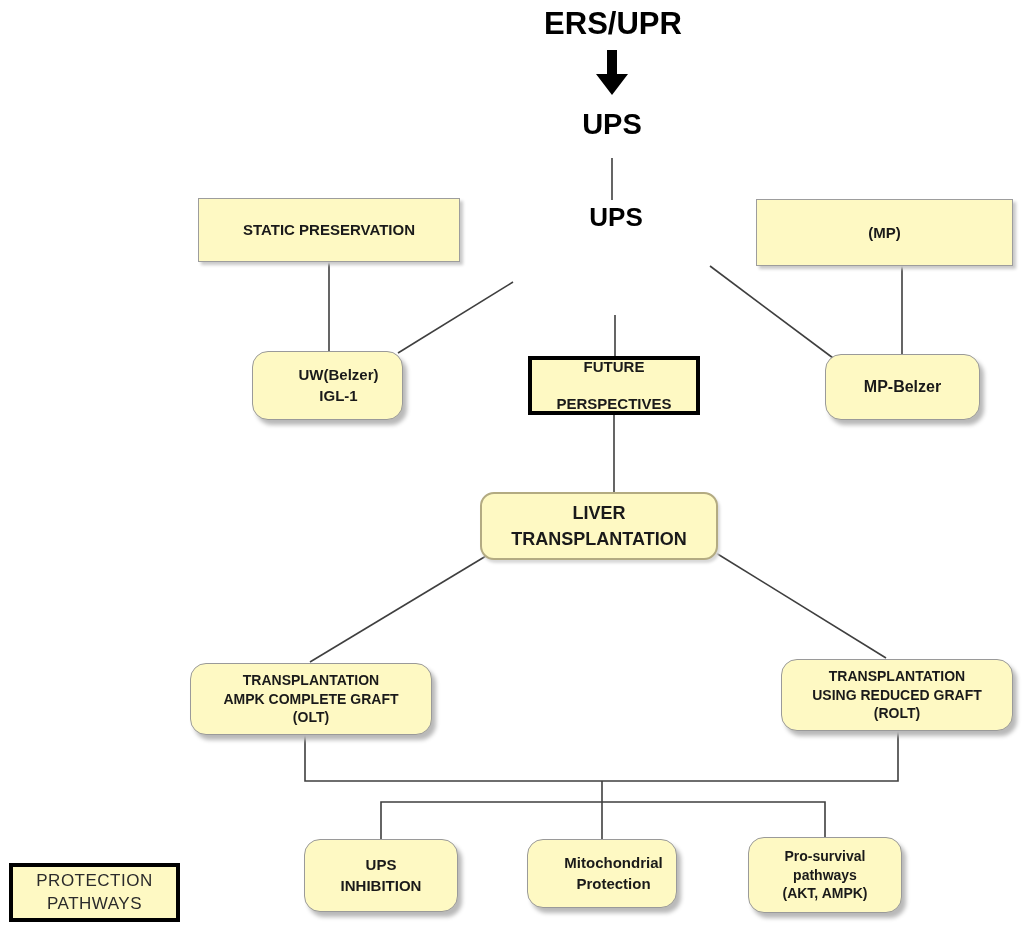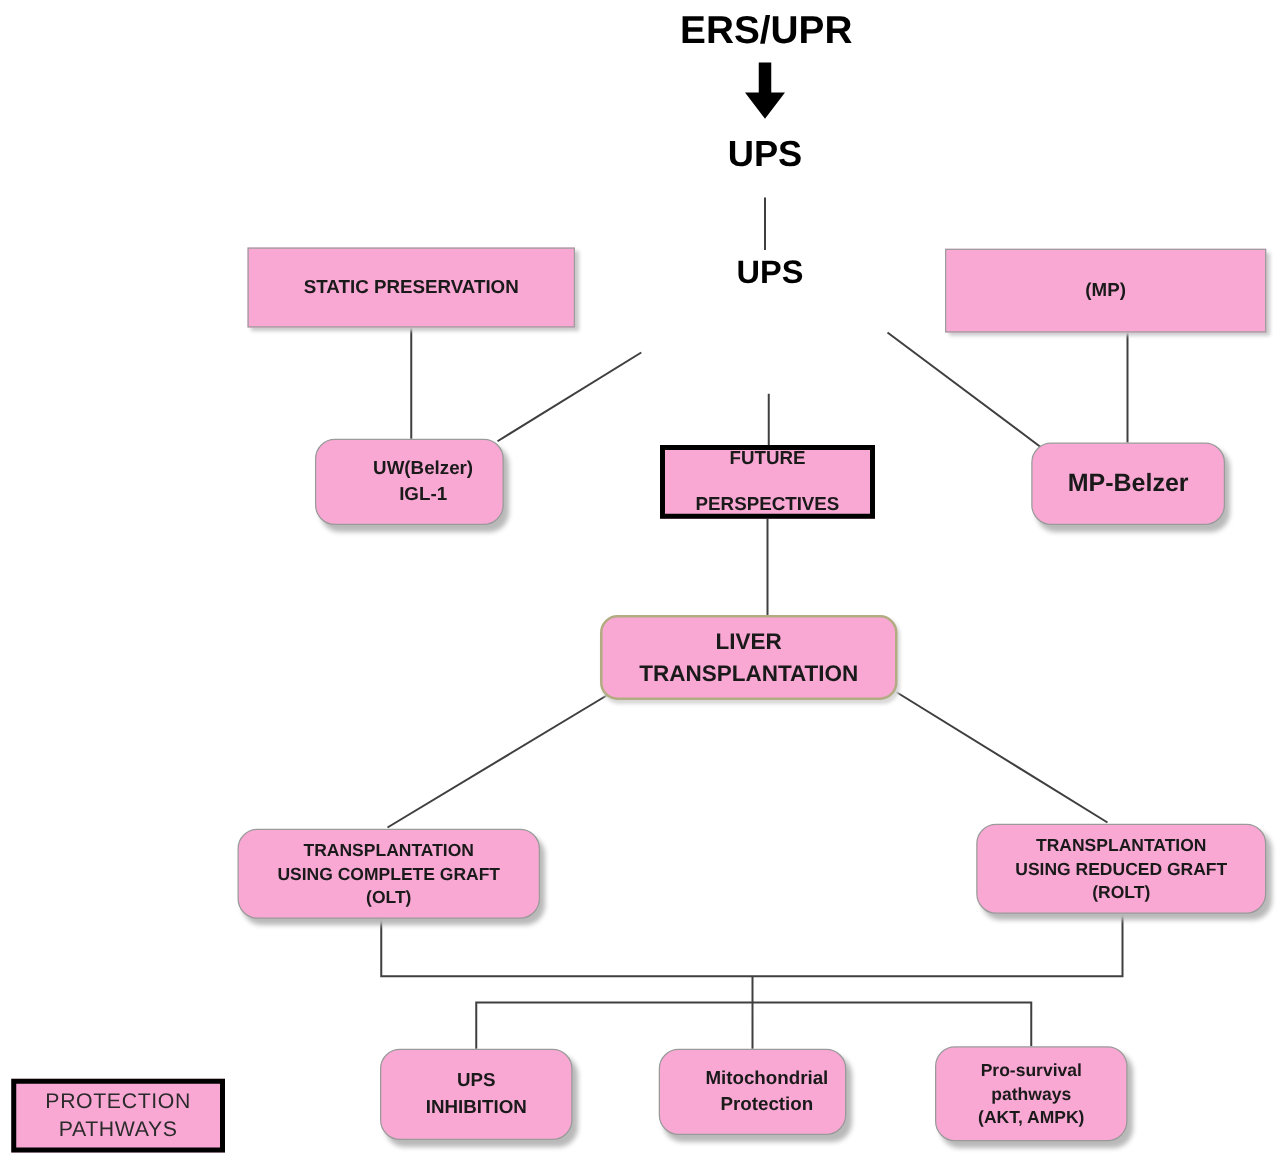--- a/index.html
+++ b/index.html
@@ -12,21 +12,21 @@
   }
   svg.edges { position:absolute; left:0; top:0; z-index:0; }
   .node {
     position:absolute; z-index:1;
     display:flex; flex-direction:column;
     justify-content:center; align-items:center;
     text-align:center;
     box-sizing:border-box;
     color:#1a1a1a;
     font-weight:bold;
-    background:#f9a8d4;
+    background:#fef9c3;
   }
   .rect {
     border:1px solid #9d9d9d;
     box-shadow:3px 3px 3px #c9c9c9;
     font-size:15px; line-height:1.45;
   }
   .rounded {
     border:1px solid #9a9a9a;
     border-radius:16px;
     box-shadow:4px 5px 4px #b9b9b9;
@@ -102,32 +102,32 @@
   <div class="node rounded" style="left:252px; top:351px; width:151px; height:69px;padding-left:22px;">
     <div>UW(Belzer)</div>
     <div>IGL-1</div>
   </div>
 
   <div class="node thickrect" style="left:528px; top:356px; width:172px; height:59px;gap:17px;">
     <div>FUTURE</div>
     <div>PERSPECTIVES</div>
   </div>
 
-  <div class="node rounded" style="left:825px; top:354px; width:155px; height:66px; font-size:20px;">
+  <div class="node rounded" style="left:825px; top:354px; width:155px; height:66px; font-size:16px;">
     <div>MP-Belzer</div>
   </div>
 
   <div class="node liver" style="left:480px; top:492px; width:238px; height:68px;">
     <div>LIVER</div>
     <div>TRANSPLANTATION</div>
   </div>
 
   <div class="node rounded small" style="left:190px; top:663px; width:242px; height:72px;">
     <div>TRANSPLANTATION</div>
-    <div>USING COMPLETE GRAFT</div>
+    <div>AMPK COMPLETE GRAFT</div>
     <div>(OLT)</div>
   </div>
 
   <div class="node rounded small" style="left:781px; top:659px; width:232px; height:72px;">
     <div>TRANSPLANTATION</div>
     <div>USING REDUCED GRAFT</div>
     <div>(ROLT)</div>
   </div>
 
   <div class="node rounded" style="left:304px; top:839px; width:154px; height:73px;">

